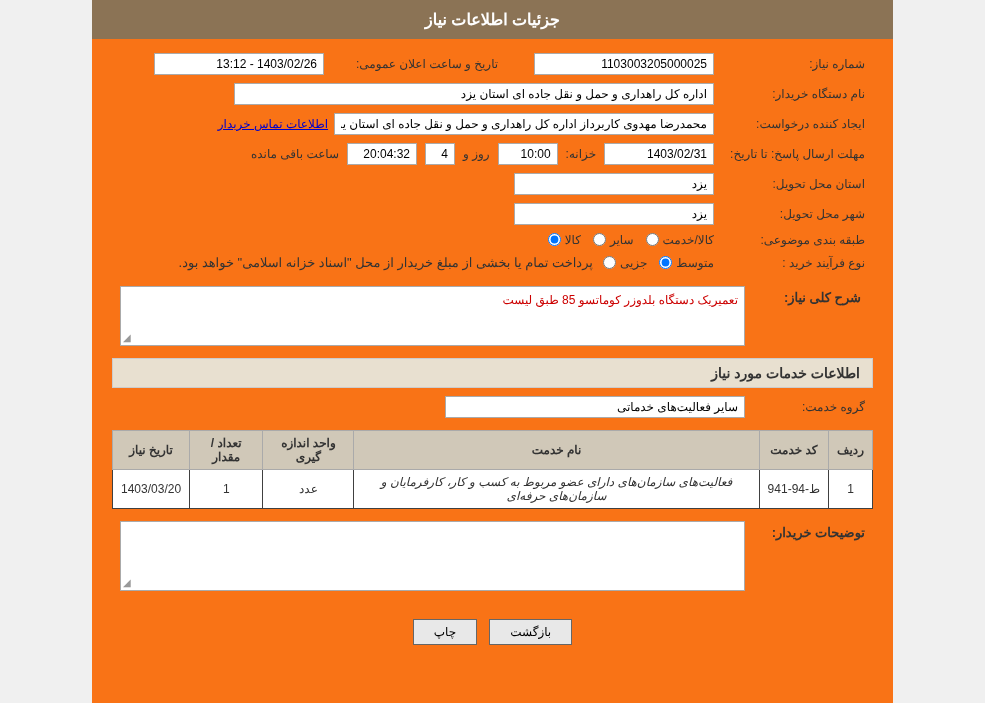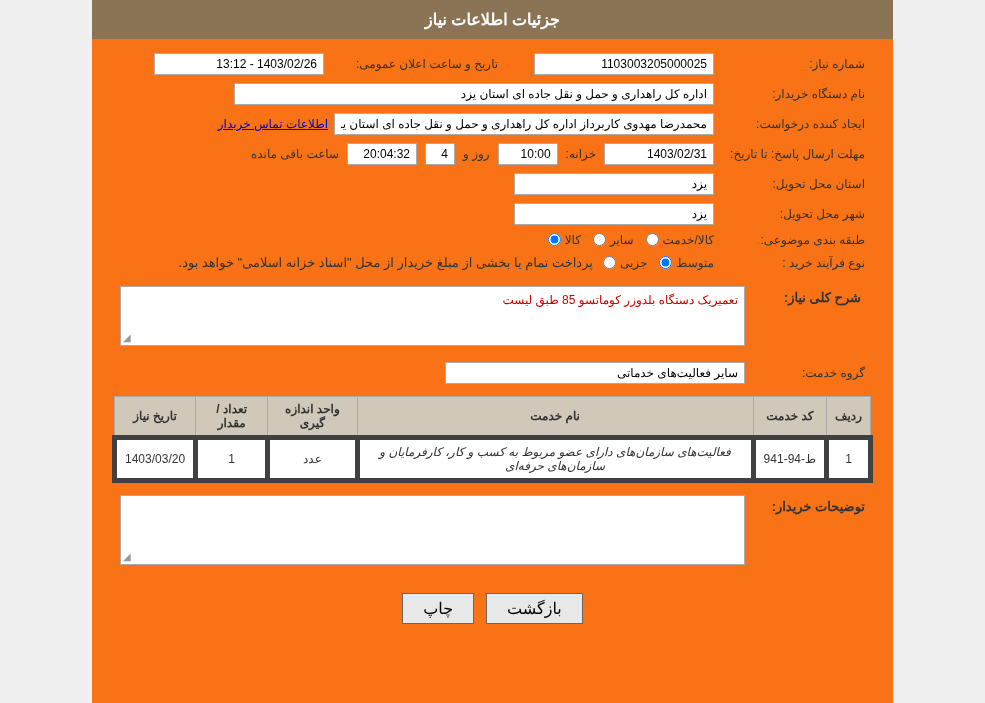--- a/index.html
+++ b/index.html
@@ -115,39 +115,39 @@
     }
     .services-table th {
       background: #d0c8b8;
       border: 1px solid #aaa;
       padding: 5px 8px;
       text-align: center;
       font-weight: bold;
       color: #333;
     }
     .services-table td {
-      border: 5px solid #404040;
+      border: 1px solid #404040;
       padding: 5px 8px;
       text-align: center;
       background: #fff;
     }
     .services-table td.text-right {
       text-align: center;
       font-style: italic;
     }
     .button-bar {
       display: flex;
       justify-content: center;
       gap: 12px;
       padding: 16px 0;
       direction: ltr;
     }
     .btn {
       padding: 5px 20px;
-      font-size: 16px;
+      font-size: 12px;
       font-family: Tahoma, Arial, sans-serif;
       cursor: pointer;
       border: 1px solid #666;
       background: #e8e8e8;
     }
     .btn-print {
       background: #e8e8e8;
     }
     .btn-back {
       background: #e8e8e8;
@@ -289,20 +289,21 @@
             <div class="description-container">
               <span style="color:#cc0000;">تعمیریک دستگاه بلدوزر کوماتسو 85 طبق لیست</span>
               <span class="resize-handle">◢</span>
             </div>
           </td>
         </tr>
       </tbody>
         </table>
     </div>
 
+    <div class="section-header">اطلاعات خدمات مورد نیاز</div>
 
     <table class="info-table">
       <tbody>
           <tr>
         <td style="width:120px;" class="label-cell">گروه خدمت:</td>
         <td>
           <input class="input-box" type="text" readonly="" style="width: 300px;" value="سایر فعالیت‌های خدماتی">
         </td>
       </tr>
     </tbody>

